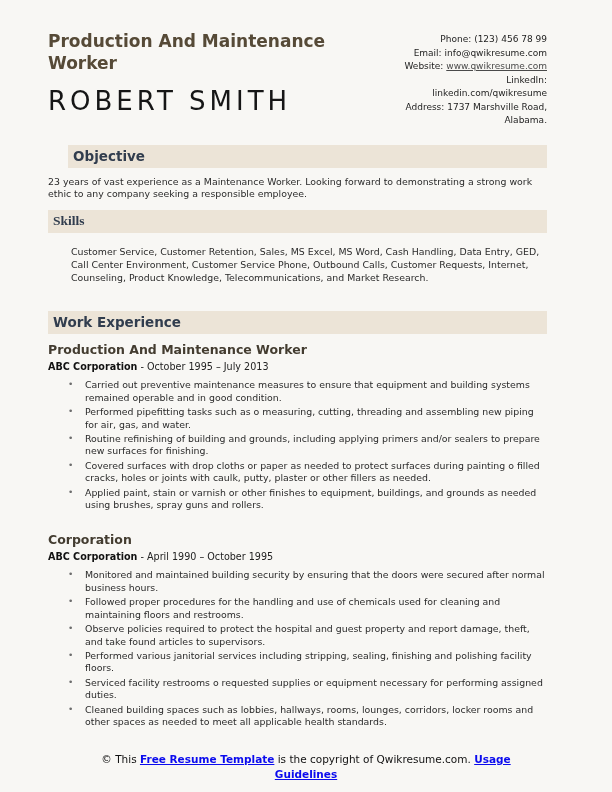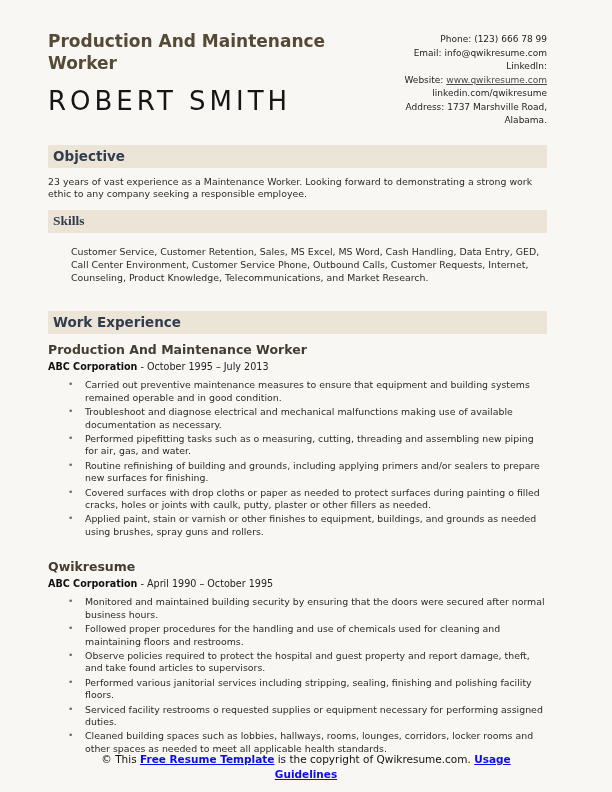--- a/index.html
+++ b/index.html
@@ -42,21 +42,21 @@
   }
   .contact-block a { color: #4a4a4a; text-decoration: underline; }
   
   .section-bar {
     background: #ece4d7;
     color: #313d4e;
     font-weight: bold;
     font-size: 13.5px;
     padding: 3px 5px 4px 5px;
   }
-  .objective-bar { margin-top: 17px; }
+  .objective-bar { margin-top: 17px; margin-left: 20px; }
   .body-text {
     font-size: 9.4px;
     line-height: 1.36;
     color: #2b2b2b;
     margin-top: 8px;
   }
   .skills-bar { margin-top: 9px; font-family: Liberation Serif, serif; }
   .skills-text { margin-top: 13px; margin-left: 23px; }
   .work-bar { margin-top: 27px; }
   
@@ -115,24 +115,24 @@
 <body>
 
 <div class="page">
 
   <div class="header">
     <div class="title-block">
       <div class="doc-job-title">Production And Maintenance Worker</div>
       <div class="person-name">ROBERT SMITH</div>
     </div>
     <div class="contact-block">
-      <div>Phone: (123) 666 78 99</div>
+      <div>Phone: (123) 456 78 99</div>
       <div>Email: info@qwikresume.com</div>
+      <div><span>Website: </span><a href="#">www.qwikresume.com</a></div>
       <div>LinkedIn:</div>
-      <div><span>Website: </span><a href="#">www.qwikresume.com</a></div>
       <div>linkedin.com/qwikresume</div>
       <div>Address: 1737 Marshville Road,</div>
       <div>Alabama.</div>
     </div>
   </div>
 
   <div class="section-bar objective-bar">Objective</div>
   <div class="body-text">23 years of vast experience as a Maintenance Worker. Looking forward to demonstrating a strong work ethic to any company seeking a responsible employee.</div>
 
   <div class="section-bar skills-bar">Skills</div>
@@ -140,28 +140,27 @@
 
   <div class="section-bar work-bar">Work Experience</div>
 
   <div class="job-role">Production And Maintenance Worker</div>
   <div class="company-line">
     <span class="company-name">ABC Corporation</span>
     <span>- October 1995 – July 2013</span>
   </div>
   <ul class="bullet-list">
     <li>Carried out preventive maintenance measures to ensure that equipment and building systems remained operable and in good condition.</li>
-    <li>Troubleshoot and diagnose electrical and mechanical malfunctions making use of available documentation as necessary.</li>
     <li>Performed pipefitting tasks such as o measuring, cutting, threading and assembling new piping for air, gas, and water.</li>
     <li>Routine refinishing of building and grounds, including applying primers and/or sealers to prepare new surfaces for finishing.</li>
     <li>Covered surfaces with drop cloths or paper as needed to protect surfaces during painting o filled cracks, holes or joints with caulk, putty, plaster or other fillers as needed.</li>
     <li>Applied paint, stain or varnish or other finishes to equipment, buildings, and grounds as needed using brushes, spray guns and rollers.</li>
   </ul>
 
-  <div class="job-role second">Qwikresume</div>
+  <div class="job-role second">Corporation</div>
   <div class="company-line">
     <span class="company-name">ABC Corporation</span>
     <span>- April 1990 – October 1995</span>
   </div>
   <ul class="bullet-list">
     <li>Monitored and maintained building security by ensuring that the doors were secured after normal business hours.</li>
     <li>Followed proper procedures for the handling and use of chemicals used for cleaning and maintaining floors and restrooms.</li>
     <li>Observe policies required to protect the hospital and guest property and report damage, theft, and take found articles to supervisors.</li>
     <li>Performed various janitorial services including stripping, sealing, finishing and polishing facility floors.</li>
     <li>Serviced facility restrooms o requested supplies or equipment necessary for performing assigned duties.</li>

